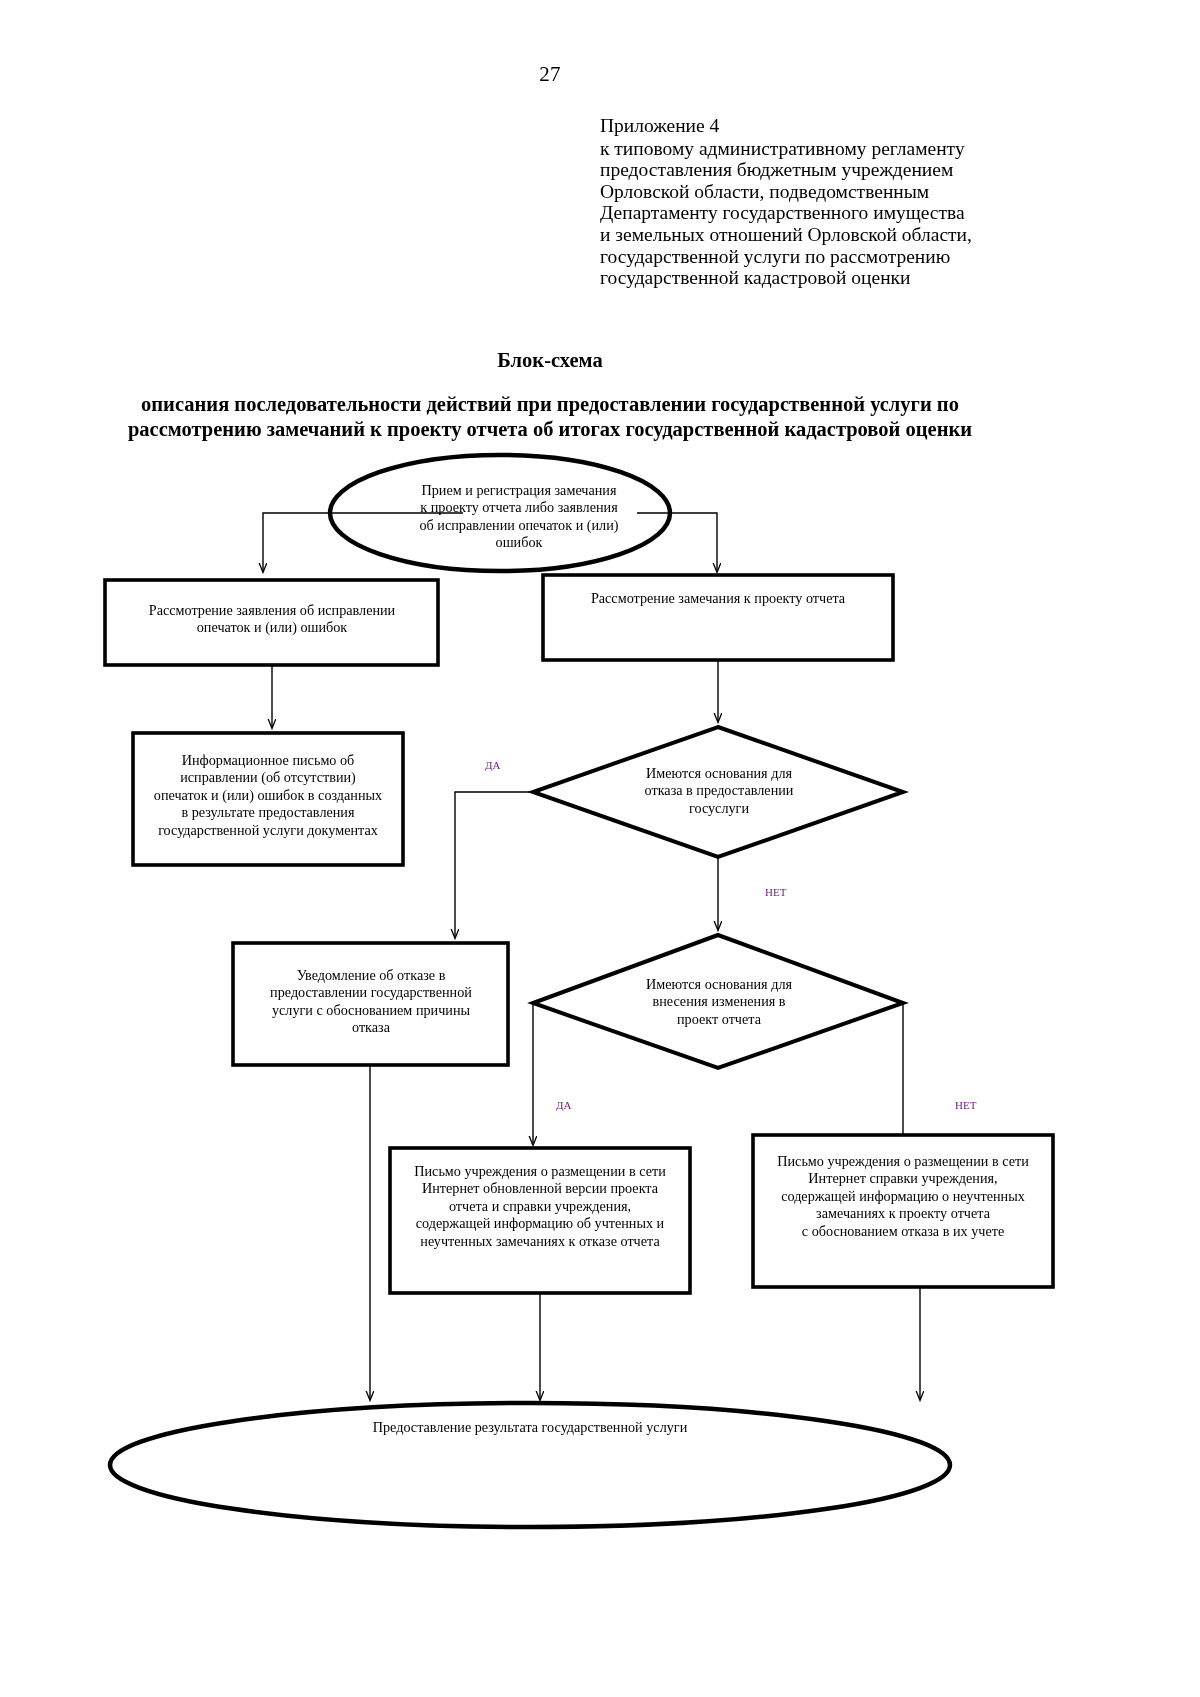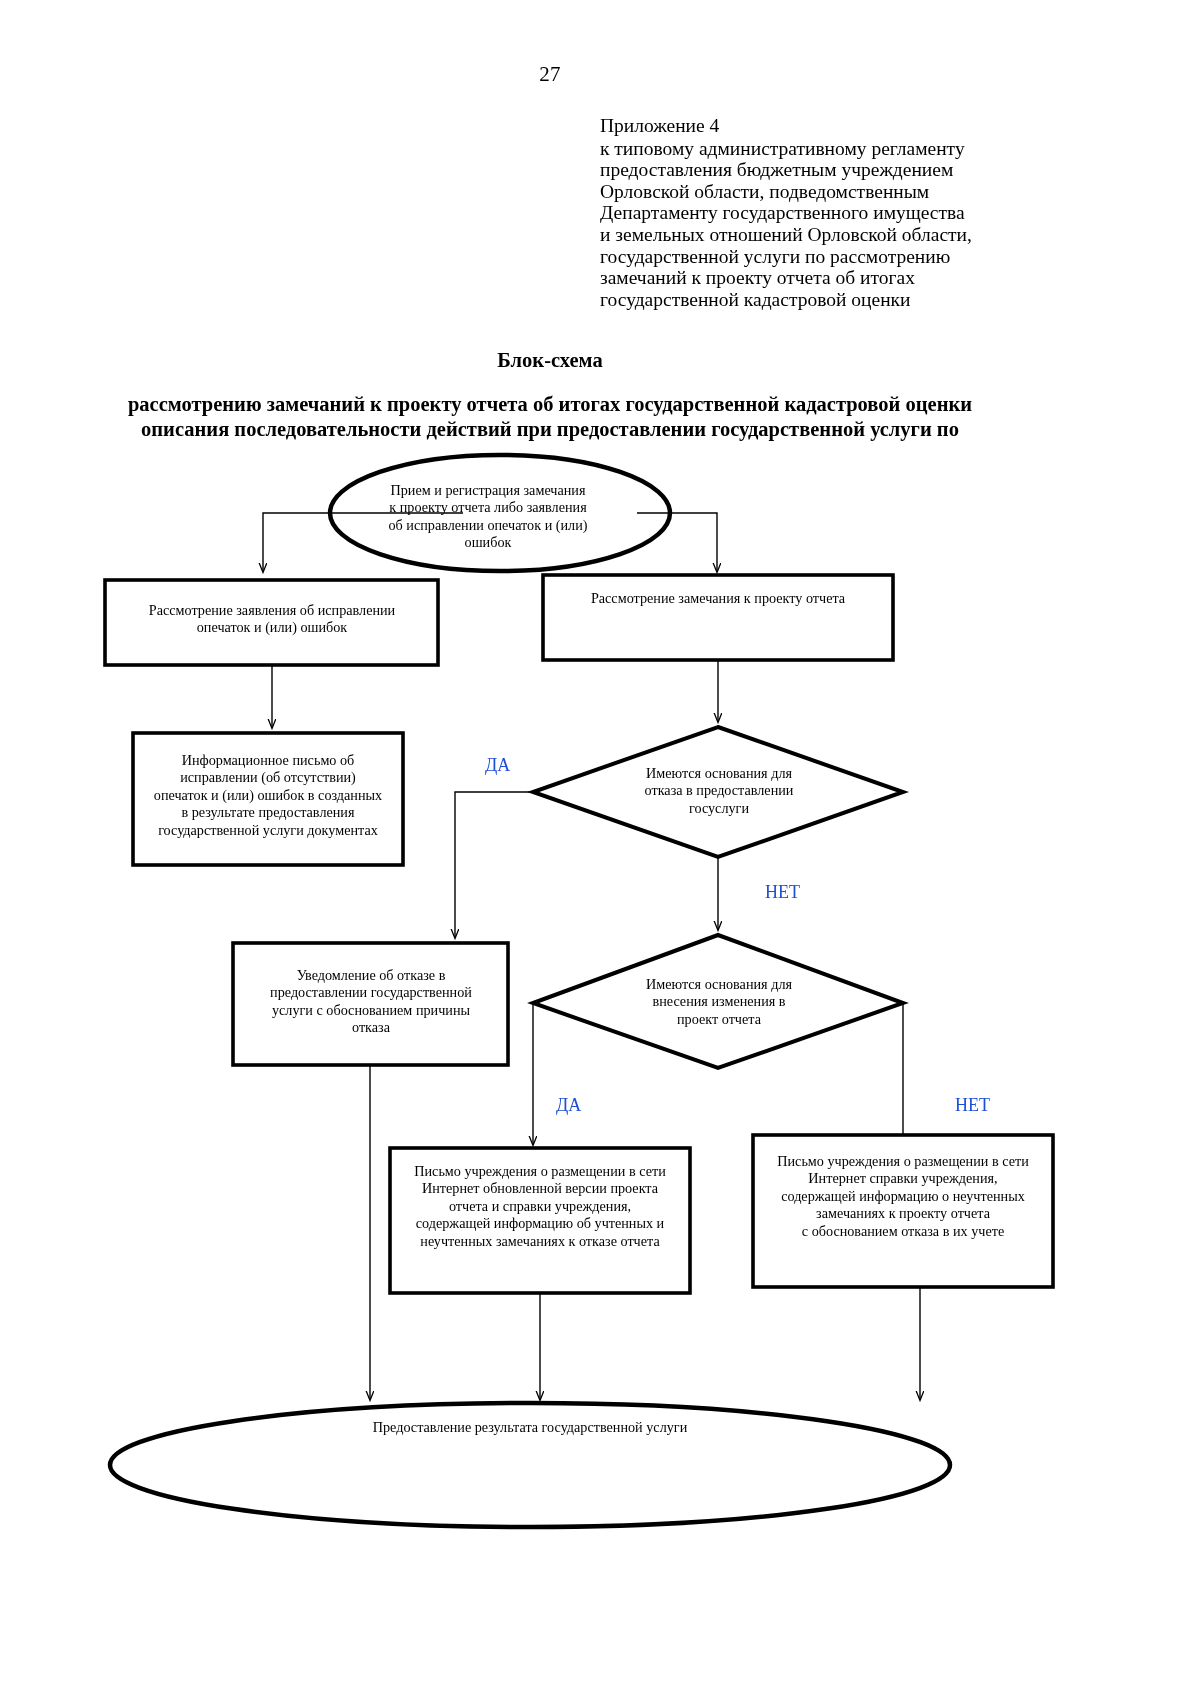--- a/index.html
+++ b/index.html
@@ -82,23 +82,23 @@
     text-align: center;
     font-size: 14.2px;
     line-height: 17.4px;
     color: #000;
     pointer-events: none;
   }
   .node-text .ln { display: block; white-space: nowrap; }
 
   .edge-label {
     position: absolute;
-    font-size: 18px;
+    font-size: 11px;
     line-height: 16px;
-    color: #1d4ed8;
+    color: #701a75;
     white-space: nowrap;
   }
 
   
   .oval-text { font-size: 14.2px; }
 </style>
 </head>
 <body>
 
 <div class="page">
@@ -106,28 +106,27 @@
   <div class="page-number">27</div>
 
   <div class="appendix-block">
     <span class="ln">Приложение 4</span>
     <span class="ln">к типовому административному регламенту</span>
     <span class="ln">предоставления бюджетным учреждением</span>
     <span class="ln">Орловской области, подведомственным</span>
     <span class="ln">Департаменту государственного имущества</span>
     <span class="ln">и земельных отношений Орловской области,</span>
     <span class="ln">государственной услуги по рассмотрению</span>
-    <span class="ln">замечаний к проекту отчета об итогах</span>
     <span class="ln">государственной кадастровой оценки</span>
   </div>
 
   <div class="doc-title">
     <span class="ttl-main">Блок-схема</span>
+    <span class="ttl-sub">описания последовательности действий при предоставлении государственной услуги по</span>
     <span class="ttl-sub">рассмотрению замечаний к проекту отчета об итогах государственной кадастровой оценки</span>
-    <span class="ttl-sub">описания последовательности действий при предоставлении государственной услуги по</span>
   </div>
 
   <div class="flow">
     <svg viewBox="0 0 1200 1697" xmlns="http://www.w3.org/2000/svg" aria-hidden="true">
       <defs>
         <marker id="arrowThin" markerWidth="12" markerHeight="12" refX="9.5" refY="4" orient="auto" markerUnits="userSpaceOnUse">
           <path d="M0,0 L10,4 L0,8" fill="none" stroke="#000" stroke-width="1.3"></path>
         </marker>
       </defs>
 
@@ -166,21 +165,21 @@
 
       <path d="M370,1065 L370,1400" fill="none" stroke="#000" stroke-width="1.4" marker-end="url(#arrowThin)"></path>
 
       <path d="M540,1293 L540,1400" fill="none" stroke="#000" stroke-width="1.4" marker-end="url(#arrowThin)"></path>
 
       <path d="M920,1287 L920,1400" fill="none" stroke="#000" stroke-width="1.4" marker-end="url(#arrowThin)"></path>
 
       <ellipse cx="530" cy="1465" rx="420" ry="62" fill="#ffffff" stroke="#000" stroke-width="4.5"></ellipse>
     </svg>
 
-    <div class="node-text oval-text" style="left:318px; top:482px; width:340px;">
+    <div class="node-text oval-text" style="left:349px; top:482px; width:340px;">
       <span class="ln">Прием и регистрация замечания</span>
       <span class="ln">к проекту отчета либо заявления</span>
       <span class="ln">об исправлении опечаток и (или)</span>
       <span class="ln">ошибок</span>
     </div>
 
     <div class="node-text" style="left:112px; top:594px; width:320px;margin-top:8px;">
       <span class="ln">Рассмотрение заявления об исправлении</span>
       <span class="ln">опечаток и (или) ошибок</span>
     </div>

